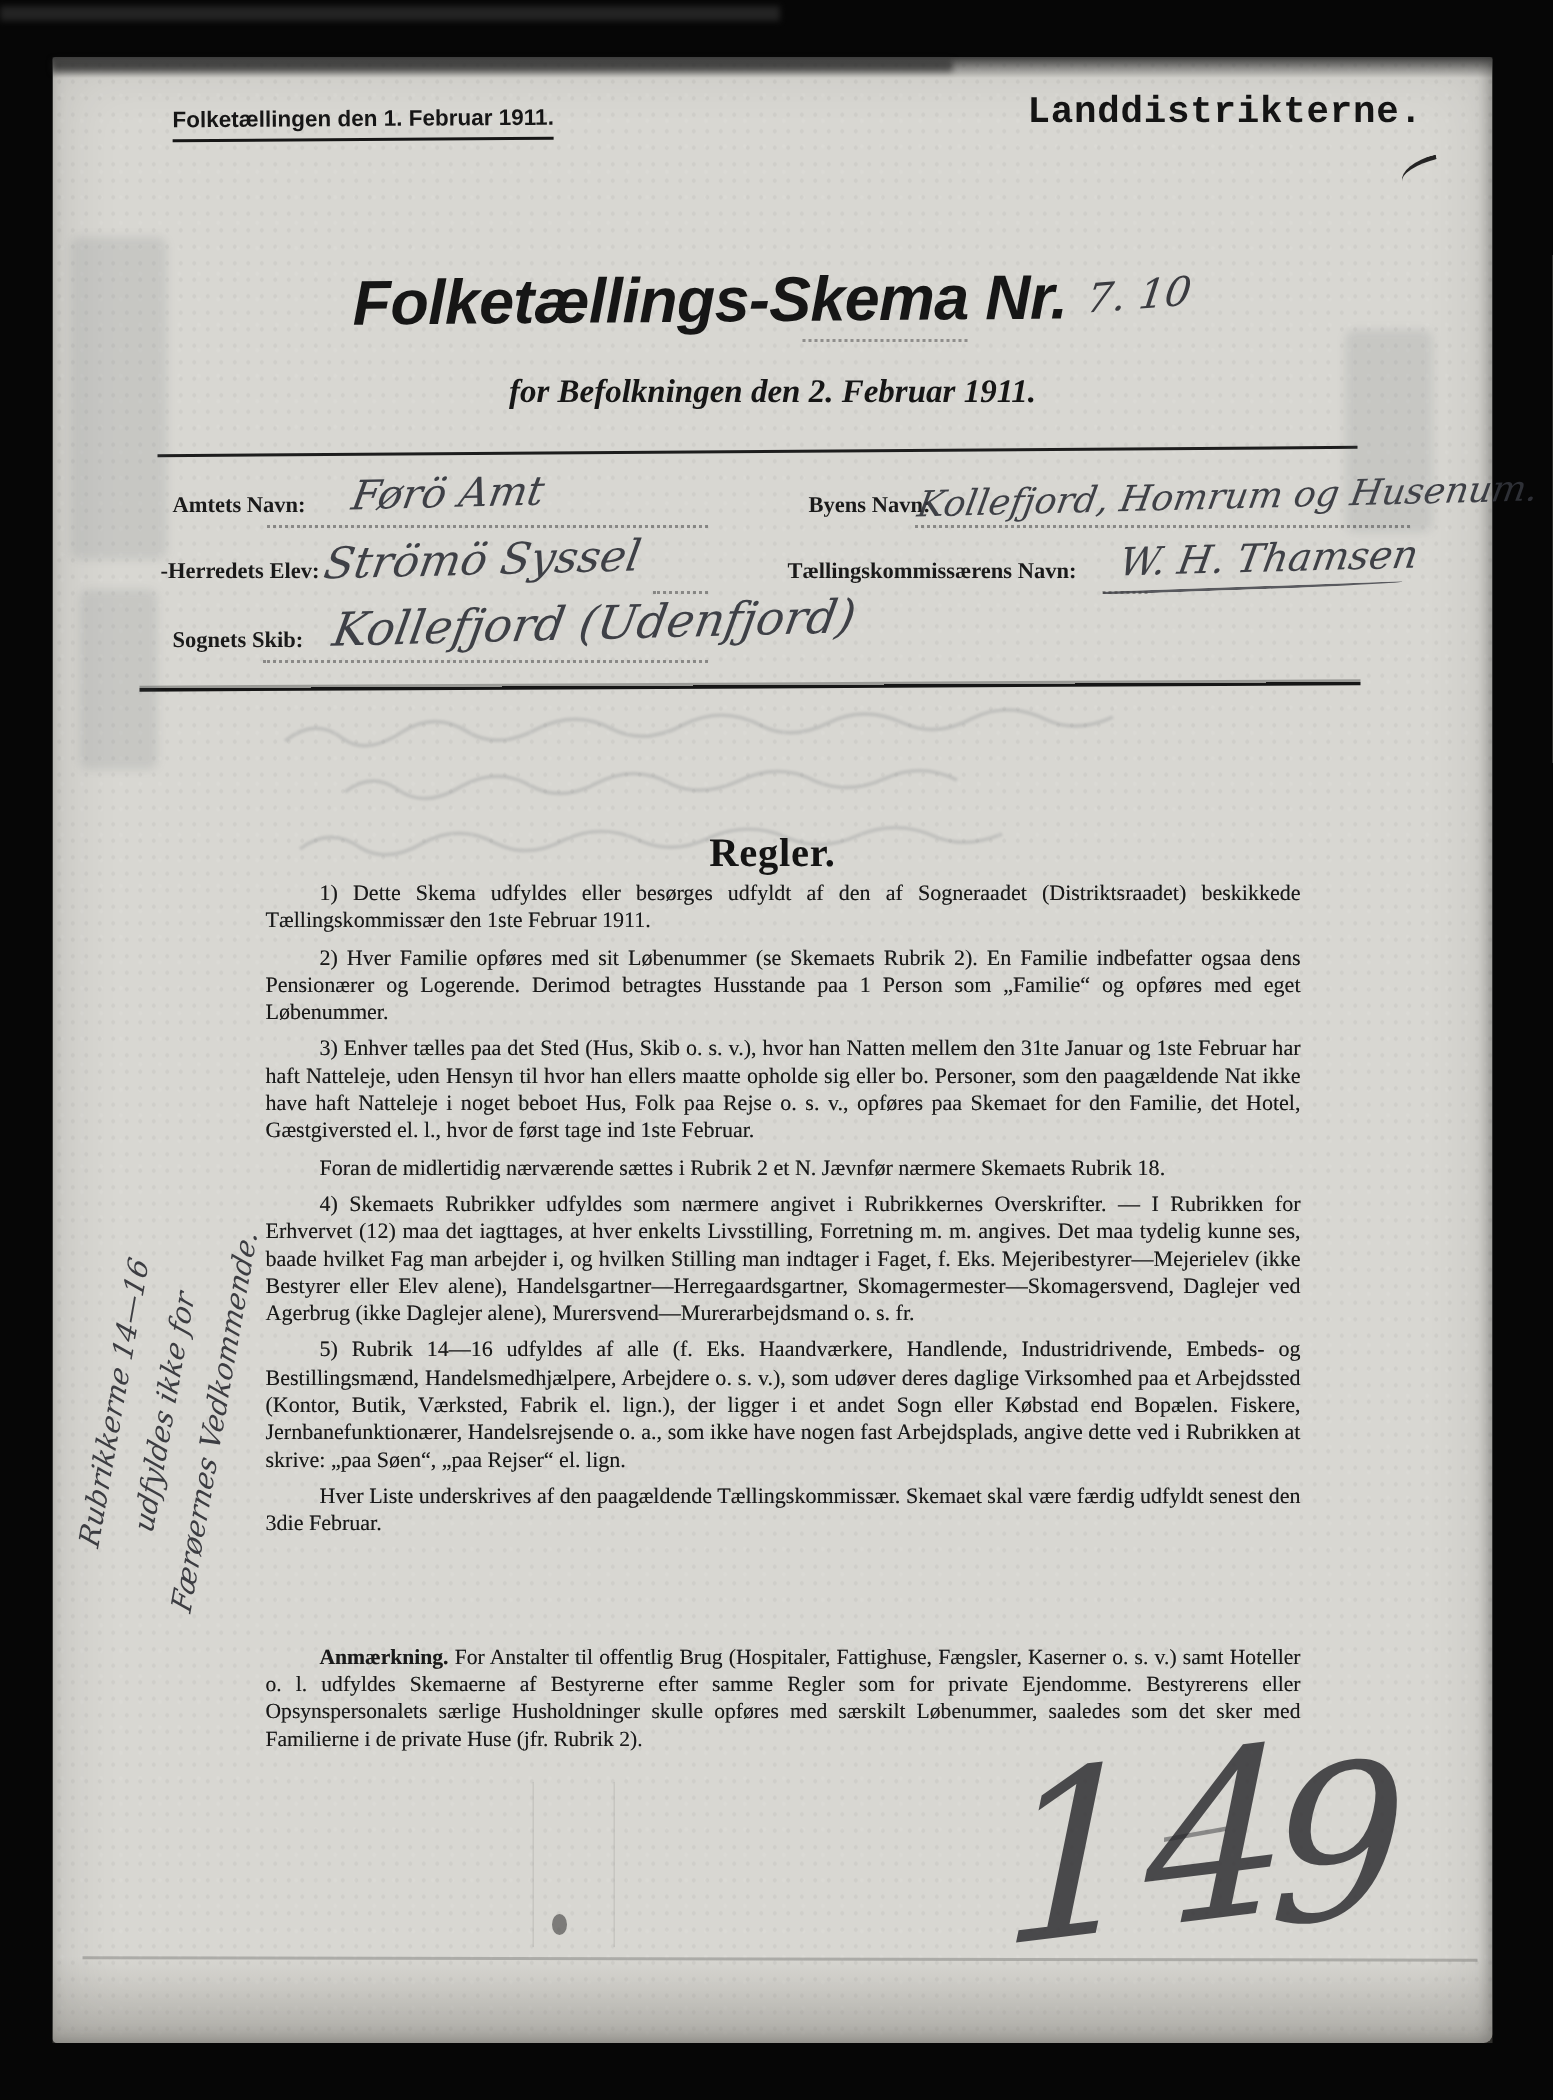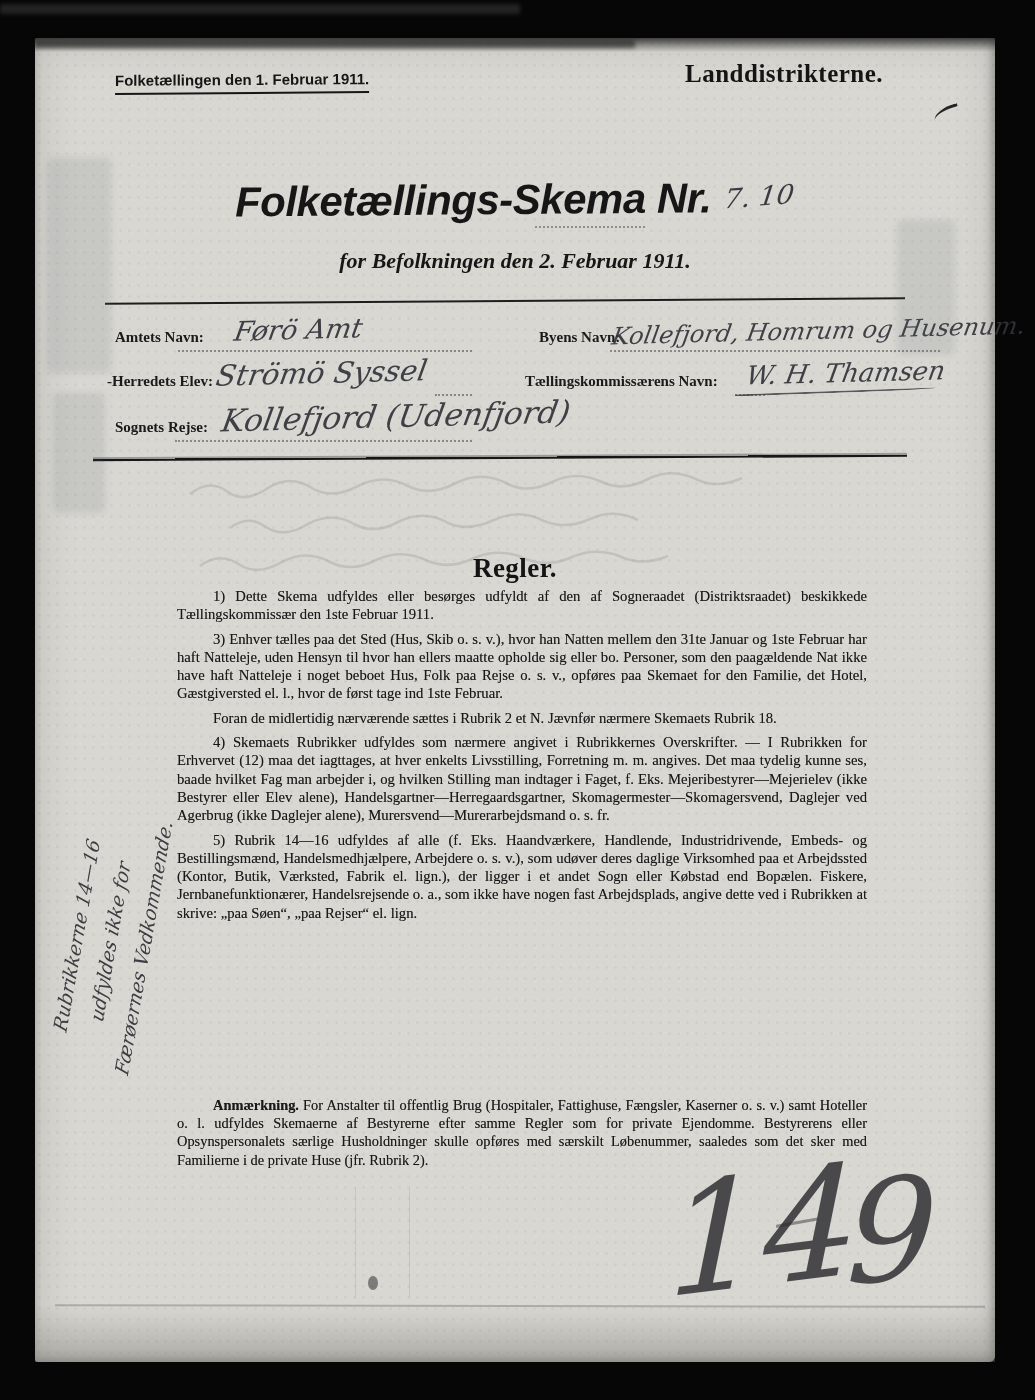--- a/index.html
+++ b/index.html
@@ -20,21 +20,21 @@
   .paper-top-smudge2{position:absolute;left:0;top:2px;width:600px;height:8px;
          background:rgba(25,25,25,.55);filter:blur(2px);}
   .paper-bottom-band{position:absolute;left:0;bottom:0;width:100%;height:58px;
          background:linear-gradient(0deg, rgba(118,115,108,.38), rgba(118,115,108,0));}
 
   
   .hdr-left{position:absolute;left:80px;top:33px;font-family:"Liberation Sans",sans-serif;
             font-weight:bold;font-size:15px;color:#161616;border-bottom:2px solid #161616;
             padding-bottom:4px;transform:rotate(-.4deg);}
   .hdr-right{position:absolute;left:650px;top:22px;font-weight:bold;font-size:25px;
-             letter-spacing:.5px;color:#141414;}
+             letter-spacing:.5px;color:#141414;font-family:Liberation Mono, monospace;}
 
   
   .title-row{position:absolute;left:200px;top:138px;white-space:nowrap;transform:rotate(-.5deg);}
   .title-main{font-family:"Liberation Sans",sans-serif;font-weight:bold;font-style:italic;
               font-size:42px;letter-spacing:-.5px;color:#161616;}
   .title-nr{display:inline-block;font-family:"DejaVu Serif",serif;font-style:italic;
             font-size:27px;color:#3a3b40;transform:skewX(-12deg) rotate(-4deg);margin-left:10px;
             vertical-align:6px;}
   .title-nr-line{position:absolute;left:500px;top:188px;width:110px;
             border-bottom:2px dotted rgba(70,70,70,.5);}
@@ -117,21 +117,21 @@
     <div class="rule rule-top"></div>
 
     <div class="flabel" style="left:80px;top:291px;">Amtets Navn:</div>
     <div class="script" style="left:200px;top:276px;font-size:27px;">Førö Amt</div>
     <div class="dots" style="left:143px;top:311px;width:294px;"></div>
 
     <div class="flabel" style="left:72px;top:335px;">-Herredets Elev:</div>
     <div class="script" style="left:182px;top:318px;font-size:29px;">Strömö Syssel</div>
     <div class="dots" style="left:400px;top:355px;width:37px;"></div>
 
-    <div class="flabel" style="left:80px;top:381px;">Sognets Rejse:</div>
+    <div class="flabel" style="left:80px;top:381px;">Sognets Skib:</div>
     <div class="script" style="left:188px;top:360px;font-size:31px;">Kollefjord (Udenfjord)</div>
     <div class="dots" style="left:140px;top:401px;width:297px;"></div>
 
     <div class="flabel" style="left:490px;top:291px;margin-left:14px;">Byens Navn:</div>
     <div class="script" style="left:578px;top:279px;font-size:24px;">Kollefjord, Homrum og Husenum.</div>
     <div class="dots" style="left:575px;top:311px;width:330px;"></div>
 
     <div class="flabel" style="left:490px;top:335px;">Tællingskommissærens Navn:</div>
     <div class="script" style="left:712px;top:320px;font-size:26px;">W. H. Thamsen</div>
     <div class="swash" style="left:700px;top:352px;width:200px;"></div>
@@ -146,24 +146,26 @@
         <path d="M70,100 q20,-15 40,-1 q18,11 42,-3 q24,-13 48,0 q22,11 46,-2 q26,-12 52,1 q22,9 46,-3 q26,-11 52,1 q22,9 46,-2 q26,-11 52,1 q20,8 44,-2"></path>
       </g>
     </svg>
     <div class="ghost-blob" style="left:12px;top:120px;width:64px;height:215px;"></div>
     <div class="ghost-blob" style="left:18px;top:355px;width:52px;height:120px;"></div>
     <div class="ghost-blob" style="left:862px;top:182px;width:58px;height:135px;"></div>
 
     <div class="regler-h">Regler.</div>
     <div class="rules">
       <p>1) Dette Skema udfyldes eller besørges udfyldt af den af Sogneraadet (Distriktsraadet) beskikkede Tællingskommissær den 1ste Februar 1911.</p>
+      <p>2) Hver Familie opføres med sit Løbenummer (se Skemaets Rubrik 2).  En Familie indbefatter ogsaa dens Pensionærer og Logerende.  Derimod betragtes Husstande paa 1 Person som „Familie“ og opføres med eget Løbenummer.</p>
       <p>3) Enhver tælles paa det Sted (Hus, Skib o. s. v.), hvor han Natten mellem den 31te Januar og 1ste Februar har haft Natteleje, uden Hensyn til hvor han ellers maatte opholde sig eller bo.  Personer, som den paagældende Nat ikke have haft Natteleje i noget beboet Hus, Folk paa Rejse o. s. v., opføres paa Skemaet for den Familie, det Hotel, Gæstgiversted el. l., hvor de først tage ind 1ste Februar.</p>
       <p>Foran de midlertidig nærværende sættes i Rubrik 2 et N.  Jævnfør nærmere Skemaets Rubrik 18.</p>
       <p>4) Skemaets Rubrikker udfyldes som nærmere angivet i Rubrikkernes Overskrifter. — I Rubrikken for Erhvervet (12) maa det iagttages, at hver enkelts Livsstilling, Forretning m. m. angives.  Det maa tydelig kunne ses, baade hvilket Fag man arbejder i, og hvilken Stilling man indtager i Faget, f. Eks. Mejeribestyrer—Mejerielev (ikke Bestyrer eller Elev alene), Handelsgartner—Herregaardsgartner, Skomagermester—Skomagersvend, Daglejer ved Agerbrug (ikke Daglejer alene), Murersvend—Murerarbejdsmand o. s. fr.</p>
       <p>5) Rubrik 14—16 udfyldes af alle (f. Eks. Haandværkere, Handlende, Industridrivende, Embeds- og Bestillingsmænd, Handelsmedhjælpere, Arbejdere o. s. v.), som udøver deres daglige Virksomhed paa et Arbejdssted (Kontor, Butik, Værksted, Fabrik el. lign.), der ligger i et andet Sogn eller Købstad end Bopælen. Fiskere, Jernbanefunktionærer, Handelsrejsende o. a., som ikke have nogen fast Arbejdsplads, angive dette ved i Rubrikken at skrive: „paa Søen“, „paa Rejser“ el. lign.</p>
+      <p>Hver Liste underskrives af den paagældende Tællingskommissær.  Skemaet skal være færdig udfyldt senest den 3die Februar.</p>
     </div>
 
     <div class="anm">
       <span class="lbl">Anmærkning.</span><span> For Anstalter til offentlig Brug (Hospitaler, Fattighuse, Fængsler, Kaserner o. s. v.) samt Hoteller o. l. udfyldes Skemaerne af Bestyrerne efter samme Regler som for private Ejendomme.  Bestyrerens eller Opsynspersonalets særlige Husholdninger skulle opføres med særskilt Løbenummer, saaledes som det sker med Familierne i de private Huse (jfr. Rubrik 2).</span>
     </div>
 
     <div class="margin-note">
       <div>Rubrikkerne 14—16</div>
       <div>udfyldes ikke for</div>
       <div>Færøernes Vedkommende.</div>

